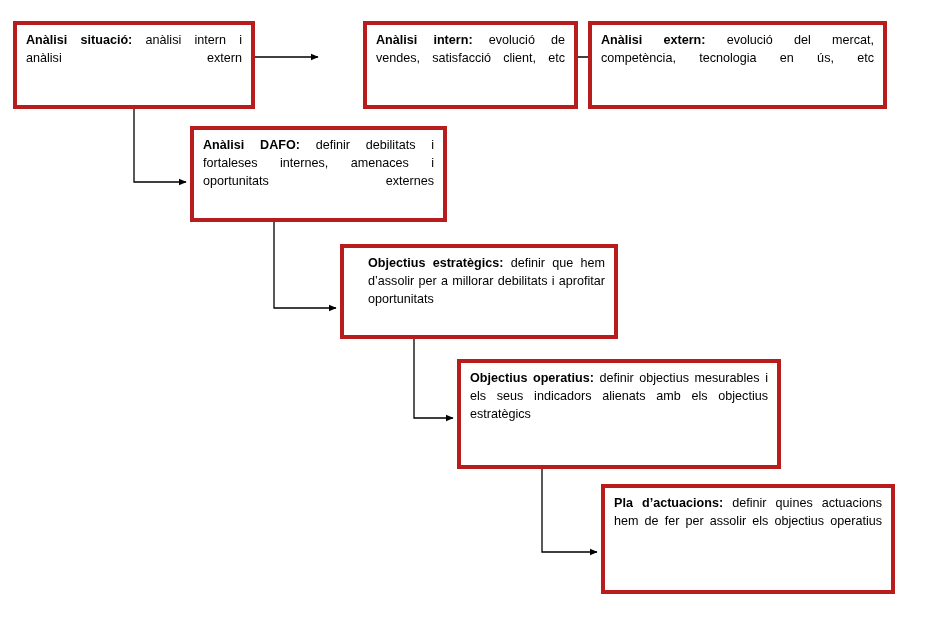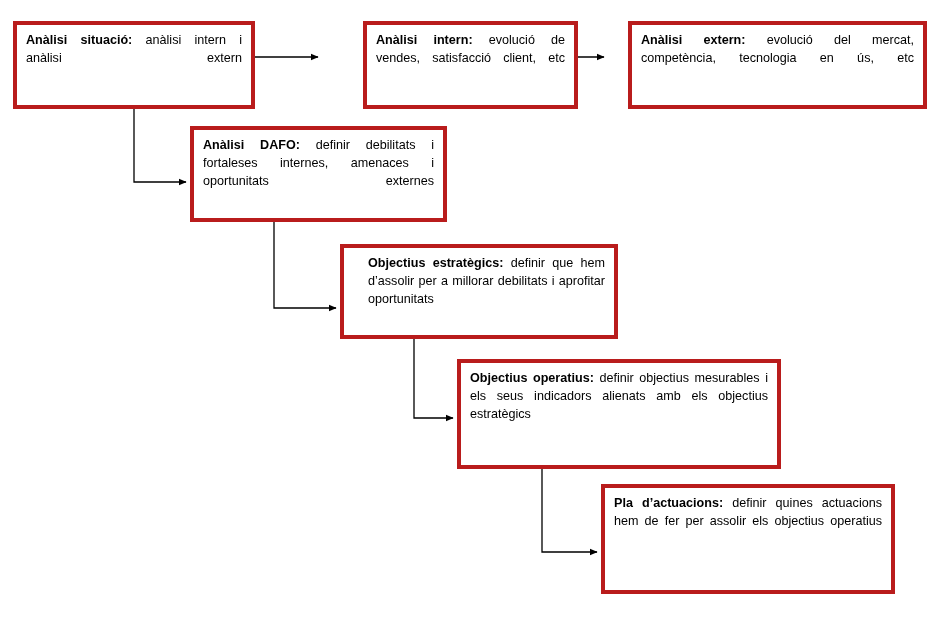--- a/index.html
+++ b/index.html
@@ -46,21 +46,21 @@
     position: absolute;
     left: 0;
     top: 0;
     width: 931px;
     height: 630px;
     pointer-events: none;
   }
   
   #n-situacio   { left: 13px;  top: 21px;  width: 242px; height: 88px; }
   #n-intern     { left: 322px; top: 21px;  width: 215px; height: 88px; margin-left: 41px; }
-  #n-extern     { left: 628px; top: 21px;  width: 299px; height: 88px; }
+  #n-extern     { left: 588px; top: 21px;  width: 299px; height: 88px; }
   #n-dafo       { left: 190px; top: 126px; width: 257px; height: 96px; }
   #n-estrategics{ left: 340px; top: 244px; width: 278px; height: 95px; padding-left: 24px; }
   #n-operatius  { left: 457px; top: 359px; width: 324px; height: 110px; }
   #n-pla        { left: 601px; top: 484px; width: 294px; height: 110px; }
 </style>
 </head>
 <body>
 
 <div id="canvas">
 

